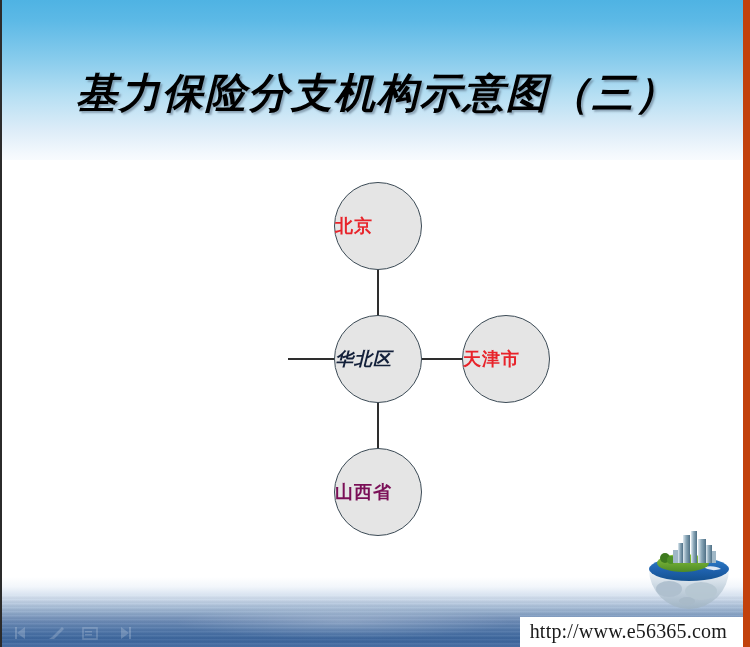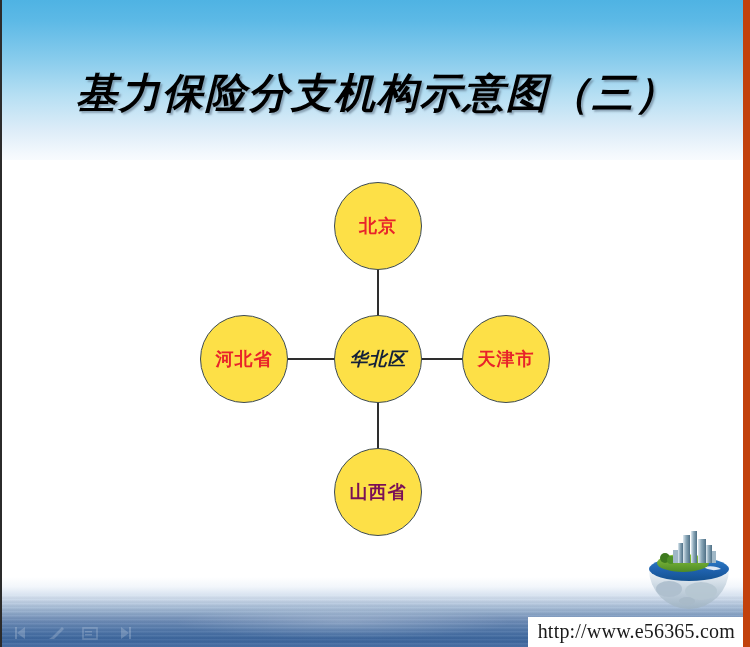--- a/index.html
+++ b/index.html
@@ -110,26 +110,25 @@
     top: 0;
     width: 750px;
     height: 647px;
     pointer-events: none;
   }
   .node {
     position: absolute;
     width: 88px;
     height: 88px;
     border-radius: 50%;
-    background: #fde047;
+    background: #e5e5e5;
     border: 1.4px solid #3b4a55;
     box-sizing: border-box;
     display: flex;
     align-items: center;
-    justify-content: center;
     pointer-events: auto;
   }
   .node-label {
     font-family: "Liberation Serif", "DejaVu Serif", serif;
     font-size: 18px;
     font-weight: bold;
     letter-spacing: 1px;
     line-height: 1;
     white-space: nowrap;
   }
@@ -163,21 +162,21 @@
     width: 92px;
     height: 86px;
   }
 
   
   .watermark {
     position: absolute;
     right: 0;
     bottom: 0;
     background: #ffffff;
-    padding: 3px 8px 4px 10px;
+    padding: 3px 16px 4px 10px;
     font-family: "Liberation Serif", "DejaVu Serif", serif;
     font-size: 20px;
     color: #1a1a1a;
     letter-spacing: .2px;
     white-space: nowrap;
   }
 
   
   .nav-bar {
     position: absolute;
@@ -211,23 +210,20 @@
 
     <div class="edge edge-v e-top"></div>
     <div class="edge edge-v e-bottom"></div>
     <div class="edge edge-h e-left"></div>
     <div class="edge edge-h e-right"></div>
 
     <div class="node n-top">
       <span class="node-label label-red">北京</span>
     </div>
 
-    <div class="node n-left">
-      <span class="node-label label-red">河北省</span>
-    </div>
 
     <div class="node n-center">
       <span class="node-label label-dark">华北区</span>
     </div>
 
     <div class="node n-right">
       <span class="node-label label-red">天津市</span>
     </div>
 
     <div class="node n-bottom">

